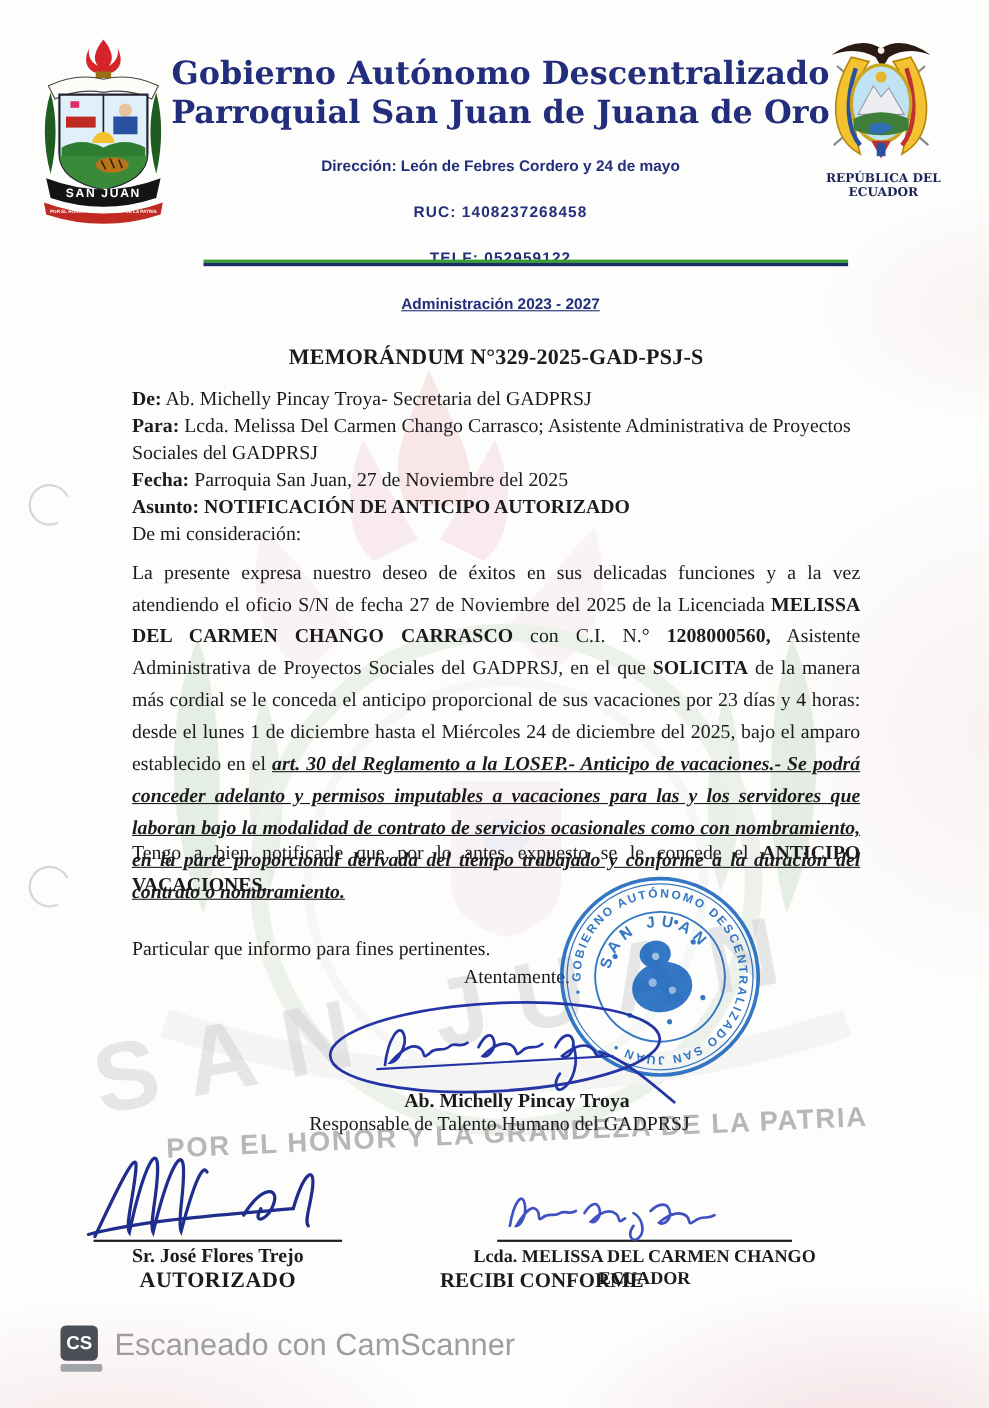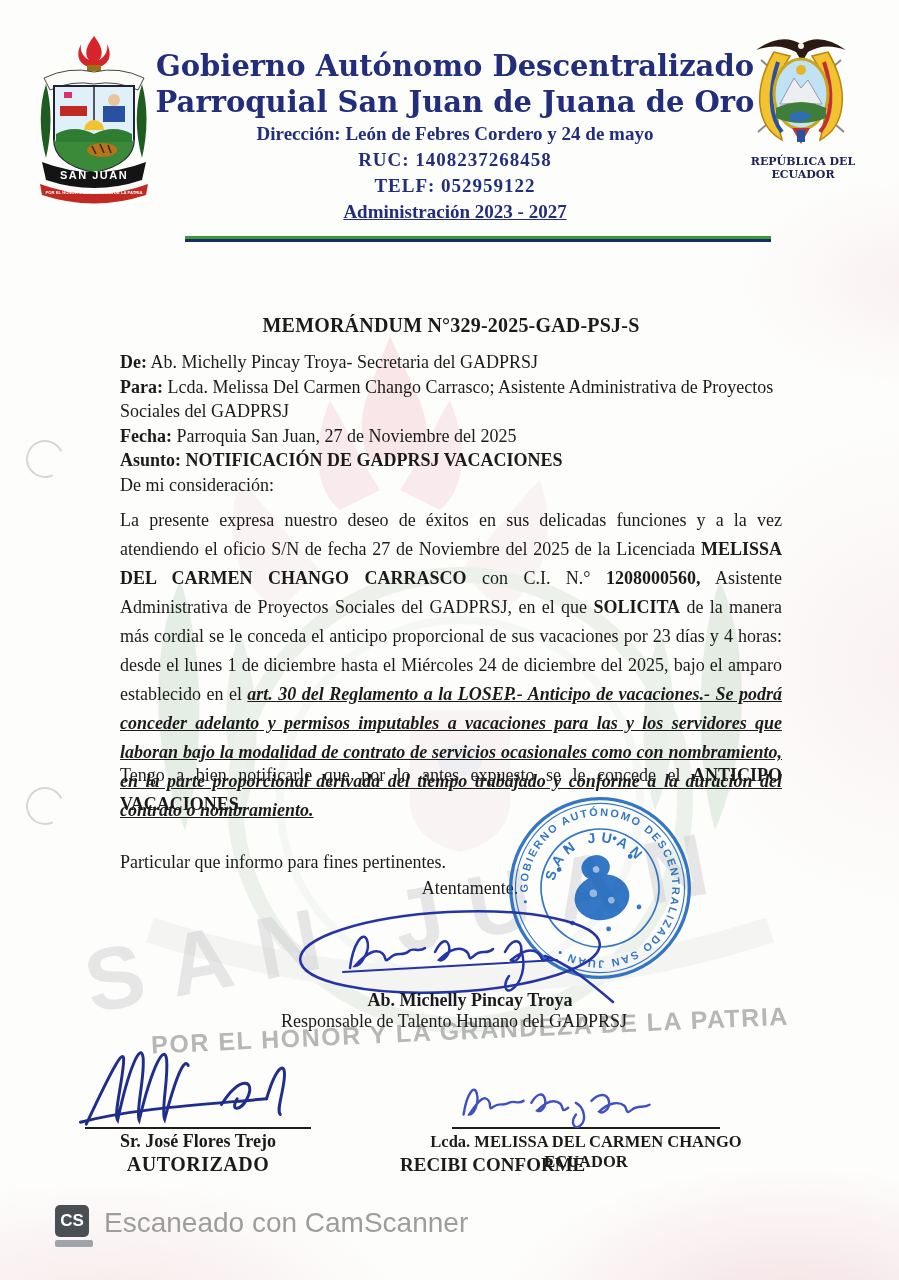--- a/index.html
+++ b/index.html
@@ -11,21 +11,21 @@
       radial-gradient(420px 200px at 12% 103%, rgba(238,206,210,.45), transparent 70%),
       radial-gradient(320px 340px at 101% 52%, rgba(242,216,220,.30), transparent 70%),
       radial-gradient(250px 150px at 102% 22%, rgba(240,214,216,.30), transparent 70%),
       #fdfdfc;
   }
   .abs{position:absolute;}
   
   .hdr-center{left:155px;top:48px;width:600px;text-align:center;color:#222d7b;font-weight:bold;font-family:"DejaVu Serif",serif;}
   .hdr-l1{font-size:29px;line-height:36px;}
   .hdr-l2{font-size:29px;line-height:37px;}
-  .hdr-sub{font-size:19px;line-height:26px;font-family:Liberation Serif, serif;}
+  .hdr-sub{font-size:14px;line-height:26px;font-family:Liberation Sans, sans-serif;margin-top:16px;}
   .hdr-num{letter-spacing:1px;}
   .hdr-adm{text-decoration:underline;}
   .hdr-rule{left:185px;top:236px;width:586px;height:6px;background:linear-gradient(#3a9a35 0 45%, #1b2a6b 45% 100%);}
   .seal-caption{left:728px;top:155px;width:150px;text-align:center;font-size:11px;font-weight:bold;color:#1b2255;font-family:"DejaVu Serif",serif;}
   
   .col{left:120px;width:662px;font-size:18px;}
   .title{top:314px;text-align:center;font-weight:bold;font-size:20px;letter-spacing:.2px;z-index:2;}
   .meta{top:350px;line-height:24.5px;z-index:2;}
   .meta b{font-weight:bold;}
   .para{text-align:justify;line-height:29px;z-index:2;}
@@ -144,21 +144,21 @@
     <rect x="61" y="98" width="8" height="12" fill="#2a50a0"></rect>
   </svg>
   <div class="abs seal-caption">REPÚBLICA DEL ECUADOR</div>
 
   <div class="abs col title">MEMORÁNDUM N°329-2025-GAD-PSJ-S</div>
 
   <div class="abs col meta">
     <div><b>De:</b><span> Ab. Michelly Pincay Troya- Secretaria del GADPRSJ</span></div>
     <div><b>Para:</b><span> Lcda. Melissa Del Carmen Chango Carrasco; Asistente Administrativa de Proyectos Sociales del  GADPRSJ</span></div>
     <div><b>Fecha:</b><span> Parroquia San Juan, 27 de Noviembre del 2025</span></div>
-    <div><b>Asunto:</b><b> NOTIFICACIÓN DE GADPRSJ VACACIONES</b></div>
+    <div><b>Asunto:</b><b> NOTIFICACIÓN DE ANTICIPO AUTORIZADO</b></div>
     <div>De mi consideración:</div>
   </div>
 
   <div class="abs col para p1"><span>La presente expresa nuestro deseo de éxitos en sus delicadas funciones y a la vez atendiendo el oficio S/N de fecha 27 de Noviembre del 2025 de la Licenciada </span><span class="bold">MELISSA DEL CARMEN CHANGO CARRASCO</span><span> con C.I. N.° </span><span class="bold">1208000560,</span><span> Asistente Administrativa de Proyectos Sociales del  GADPRSJ, en el que </span><span class="bold">SOLICITA</span><span> de la manera más cordial se le conceda el anticipo proporcional de sus vacaciones por 23 días y 4 horas: desde el lunes 1 de diciembre hasta el Miércoles 24 de diciembre del 2025, bajo el amparo establecido en el </span><span class="cite">art. 30 del Reglamento a la LOSEP.- Anticipo de vacaciones.- Se podrá conceder adelanto y permisos imputables a vacaciones para las y los servidores que laboran bajo la modalidad de contrato de servicios ocasionales como con nombramiento, en la parte proporcional derivada del tiempo trabajado y conforme a la duración del contrato o nombramiento.</span></div>
 
   <div class="abs col para p2"><span>Tengo a bien notificarle que por lo antes expuesto se le concede el </span><span class="bold">ANTICIPO VACACIONES.</span></div>
 
   <div class="abs col p3">Particular que informo para fines pertinentes.</div>
   <div class="abs closing">Atentamente.</div>
 

